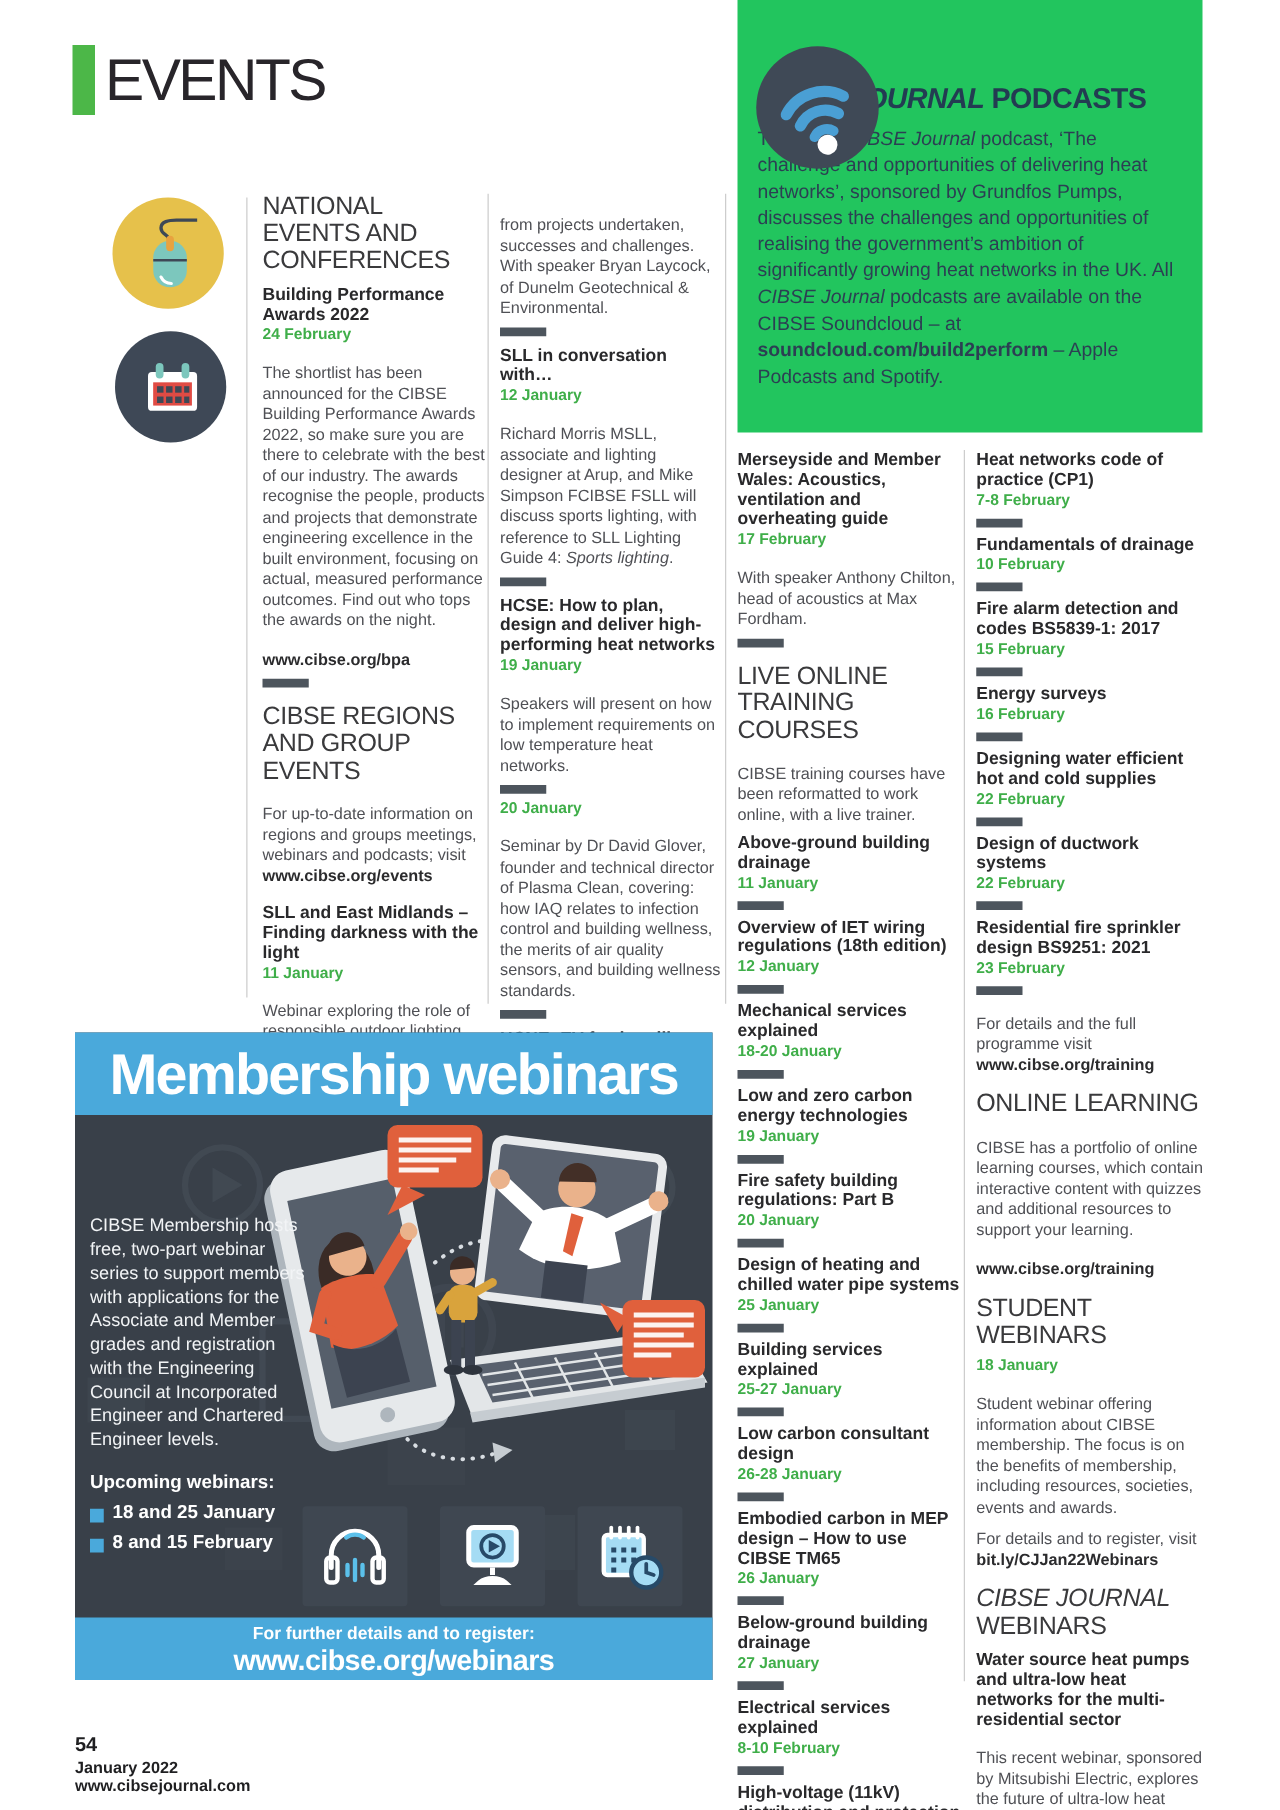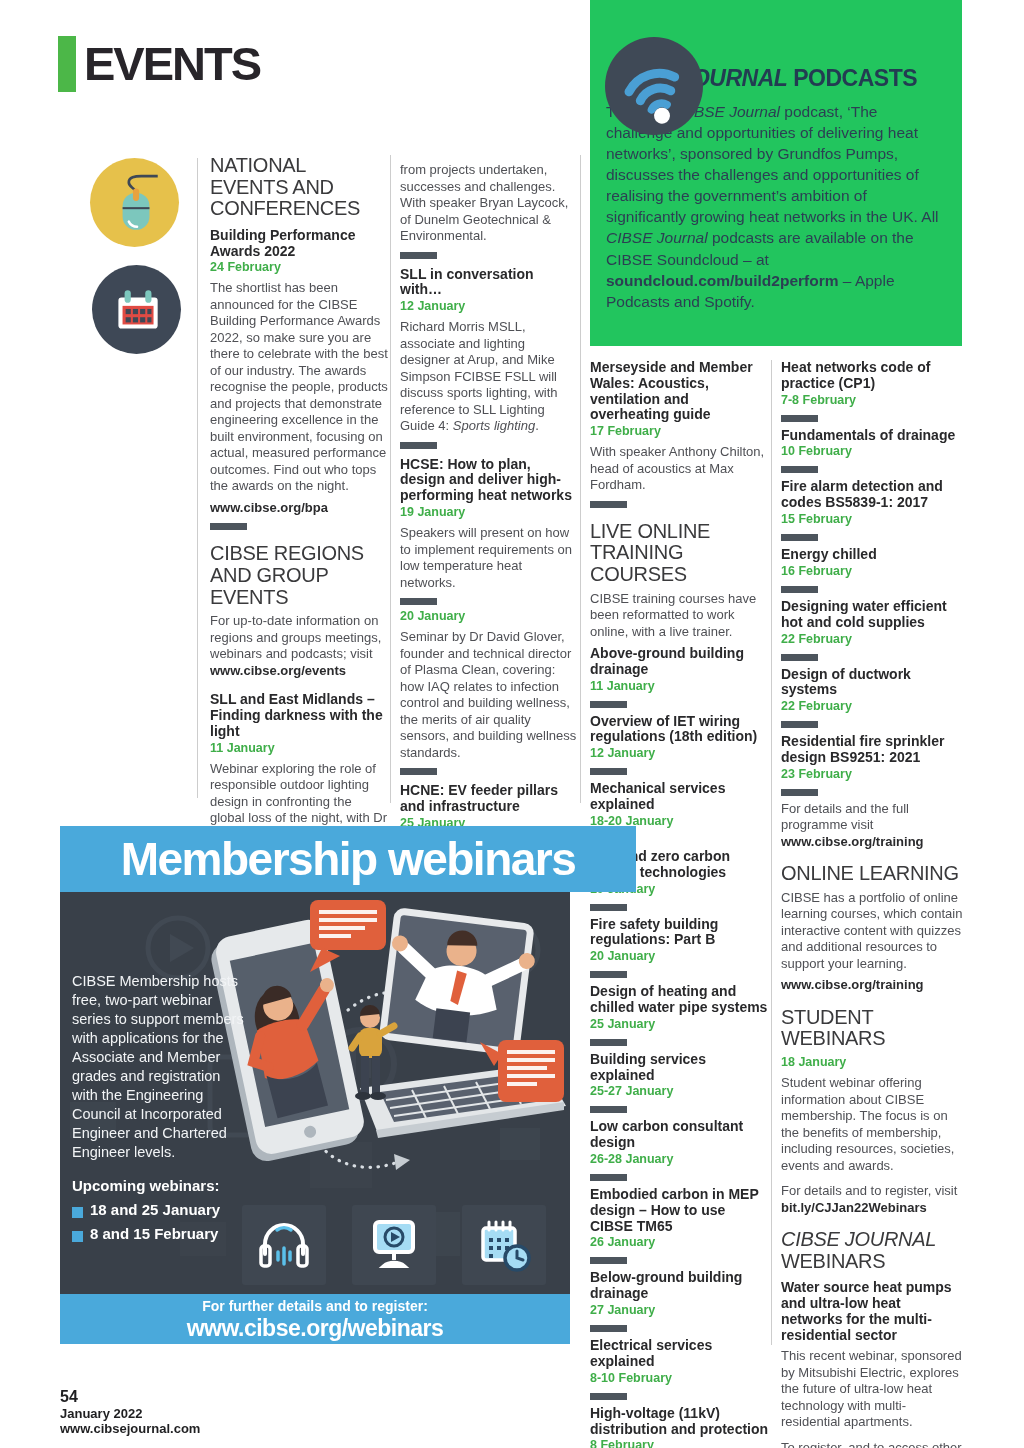--- a/index.html
+++ b/index.html
@@ -3,55 +3,55 @@
 <meta charset="utf-8">
 <style>
   * { box-sizing: border-box; margin: 0; padding: 0; }
   html,body { background:#ffffff; }
   body { font-family:"Liberation Sans", sans-serif; }
   .page { position:relative; width:1024px; height:1448px; background:#fff; overflow:hidden; }
 
   
   .masthead { position:absolute; left:58px; top:36px; display:flex; align-items:flex-start; }
   .green-bar { width:18px; height:56px; background:#4cb748; margin-right:8px; }
-  .masthead h1 { font-size:47px; font-weight:700; color:#28252a; letter-spacing:-2px; line-height:56px; }
+  .masthead h1 { font-size:47px; font-weight:400; color:#28252a; letter-spacing:-2px; line-height:56px; }
 
   
   .circle-icon { position:absolute; border-radius:50%; display:flex; align-items:center; justify-content:center; }
   .ci-yellow { left:90px; top:158px; width:89px; height:89px; background:#e6c14b; }
   .ci-navy { left:92px; top:265px; width:89px; height:89px; background:#3e4856; }
 
   
   .vrule { position:absolute; width:1px; background:#cdcdcd; }
 
   
   .col { position:absolute; color:#4f5055; }
   .sect { font-size:20px; font-weight:400; color:#3a3a3c; line-height:1.08; letter-spacing:-0.3px; margin:13px 0 5px; }
   .sect.first { margin-top:0; }
   .t { font-size:14px; font-weight:700; color:#29292b; line-height:1.13; margin:8px 0 1px; }
   .d { font-size:12.5px; font-weight:700; color:#3fae49; line-height:1.2; }
-  .b { font-size:13px; line-height:1.27; color:#4f5055; margin-top:5px; }
+  .b { font-size:13px; line-height:1.27; color:#4f5055; margin-top:15px; }
   .b i { font-style:italic; }
   .blink { font-weight:700; color:#2b2b2d; }
   .rule { width:37px; height:7px; background:#4d555d; margin:7px 0 4px; }
   .course .t { margin-top:6px; }
   .narrow { max-width:118px; }
 
   
   .podcast { position:absolute; left:590px; top:0; width:372px; height:346px; background:#22c55e; padding:65px 16px 0 16px; }
   .podcast-wifi { position:absolute; left:14px; top:36px; width:100px; height:100px; }
   .podcast h2 { font-size:23px; color:#233c52; letter-spacing:-0.5px; margin-bottom:9px; font-weight:700; }
   .podcast h2 .it { font-style:italic; }
   .podcast p { font-size:15.5px; line-height:1.36; color:#2c3f53; }
   .podcast p .it { font-style:italic; }
   .podcast p .bd { font-weight:700; }
 
   
   .banner { position:absolute; left:60px; top:826px; width:510px; height:518px; background:#394049; }
-  .banner-top { position:absolute; left:0; top:0; width:576px; height:66px; background:#4aa9db; text-align:center; }
+  .banner-top { position:absolute; left:0; top:0; width:510px; height:66px; background:#4aa9db; text-align:center; }
   .banner-top h2 { font-size:46px; font-weight:700; color:#fff; letter-spacing:-1.5px; line-height:66px; }
   .banner-illo { position:absolute; left:0; top:66px; width:510px; height:402px; }
   .banner-copy { position:absolute; left:12px; top:146px; width:172px; color:#f2f4f6; }
   .banner-copy p { font-size:14.5px; line-height:1.31; font-weight:400; }
   .upcoming { font-size:15px; font-weight:700; margin-top:15px; color:#fff; }
   .bullet { display:flex; align-items:flex-end; margin-top:7px; }
   .bullet .sq { width:11px; height:11px; background:#4aa9db; margin-right:7px; flex:0 0 auto; }
   .bullet span.txt { font-size:15px; font-weight:700; color:#fff; }
   .tile { position:absolute; width:84px; height:80px; background:#3f4751; border-radius:3px; top:379px; display:flex; align-items:center; justify-content:center; }
   .banner-cta { position:absolute; left:0; bottom:0; width:510px; height:50px; background:#4aa9db; text-align:center; color:#fff; padding-top:4px; }
@@ -249,21 +249,21 @@
       <h3 class="t">Fundamentals of drainage</h3>
       <div class="d">10 February</div>
       <div class="rule"></div>
     </div>
     <div class="course">
       <h3 class="t">Fire alarm detection and codes BS5839-1: 2017</h3>
       <div class="d">15 February</div>
       <div class="rule"></div>
     </div>
     <div class="course">
-      <h3 class="t">Energy chilled</h3>
+      <h3 class="t">Energy surveys</h3>
       <div class="d">16 February</div>
       <div class="rule"></div>
     </div>
     <div class="course">
       <h3 class="t">Designing water efficient hot and cold supplies</h3>
       <div class="d">22 February</div>
       <div class="rule"></div>
     </div>
     <div class="course">
       <h3 class="t">Design of ductwork systems</h3>

